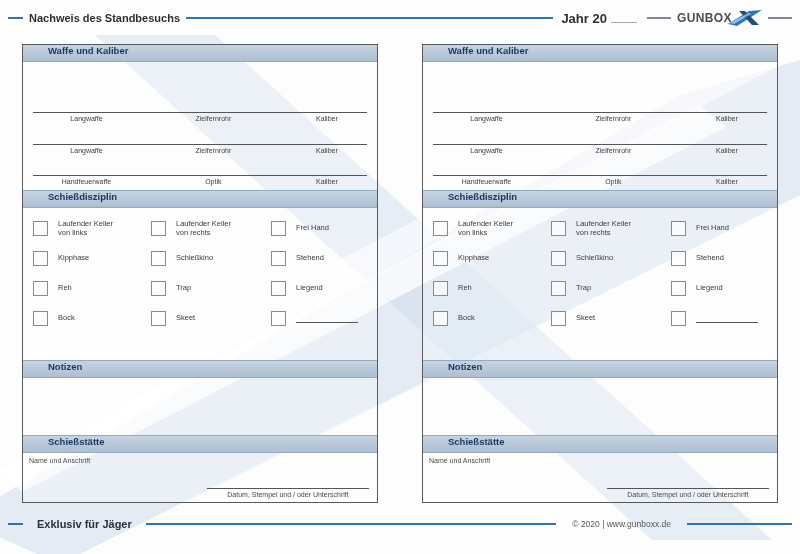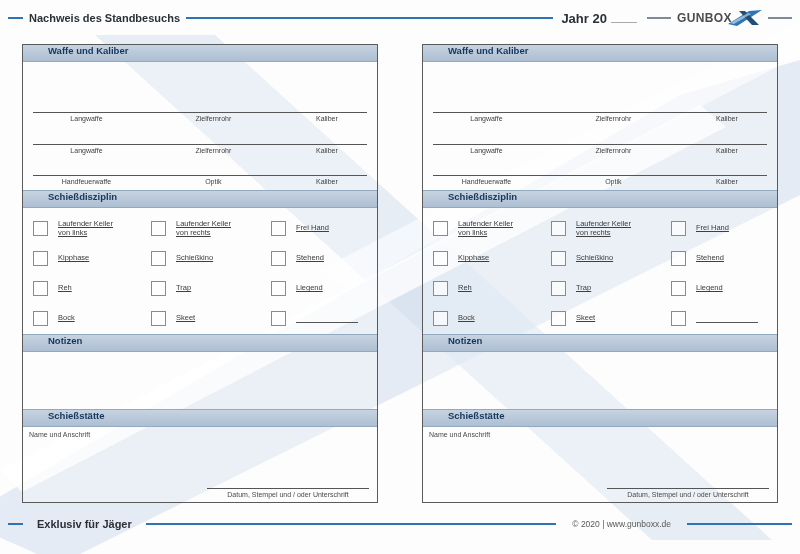--- a/index.html
+++ b/index.html
@@ -38,22 +38,22 @@
     border-top:1px solid #93a9c0;border-bottom:1px solid #93a9c0;
     font-size:9.5px;font-weight:bold;color:#17365d;
   }
   .bar:first-child{border-top:none;}
   .waffe-body{height:128px;flex:0 0 auto;position:relative;}
   .field-row{position:absolute;left:10px;right:10px;}
   .field-row.r0{top:50px;} .field-row.r1{top:82px;} .field-row.r2{top:113px;}
   .field-line{border-top:1px solid #555;height:0;}
   .field-labels{display:grid;grid-template-columns:32% 44% 24%;padding-top:2px;}
   .field-labels span{font-size:7px;color:#404040;text-align:center;}
-  .disziplin-body{height:126px;flex:0 0 auto;padding:5px 10px 0 10px;box-sizing:border-box;
-    display:grid;grid-template-columns:118px 120px 1fr;grid-auto-rows:30px;text-decoration:underline;}
+  .disziplin-body{height:152px;flex:0 0 auto;padding:5px 10px 0 10px;box-sizing:border-box;
+    display:grid;grid-template-columns:118px 120px 1fr;grid-auto-rows:30px;}
   .cb-cell{display:flex;align-items:center;}
   .cb{width:13px;height:13px;border:1px solid #7e8c9c;background:rgba(253,253,253,.7);flex:0 0 auto;margin-right:10px;}
   .cb-label{font-size:7.5px;line-height:1.25;color:#3b3b3b;width:64px;}
   .write-line{width:62px;height:9px;border-bottom:1px solid #555;}
   .notizen-body{height:57px;flex:0 0 auto;}
   .staette-body{flex:1 1 auto;position:relative;}
   .name-label{position:absolute;top:4px;left:6px;font-size:7px;color:#4a4a4a;}
   .sig-block{position:absolute;right:8px;bottom:4px;width:162px;text-align:center;}
   .sig-line{border-top:1px solid #555;height:0;}
   .sig-label{font-size:7px;color:#4a4a4a;padding-top:2px;}

